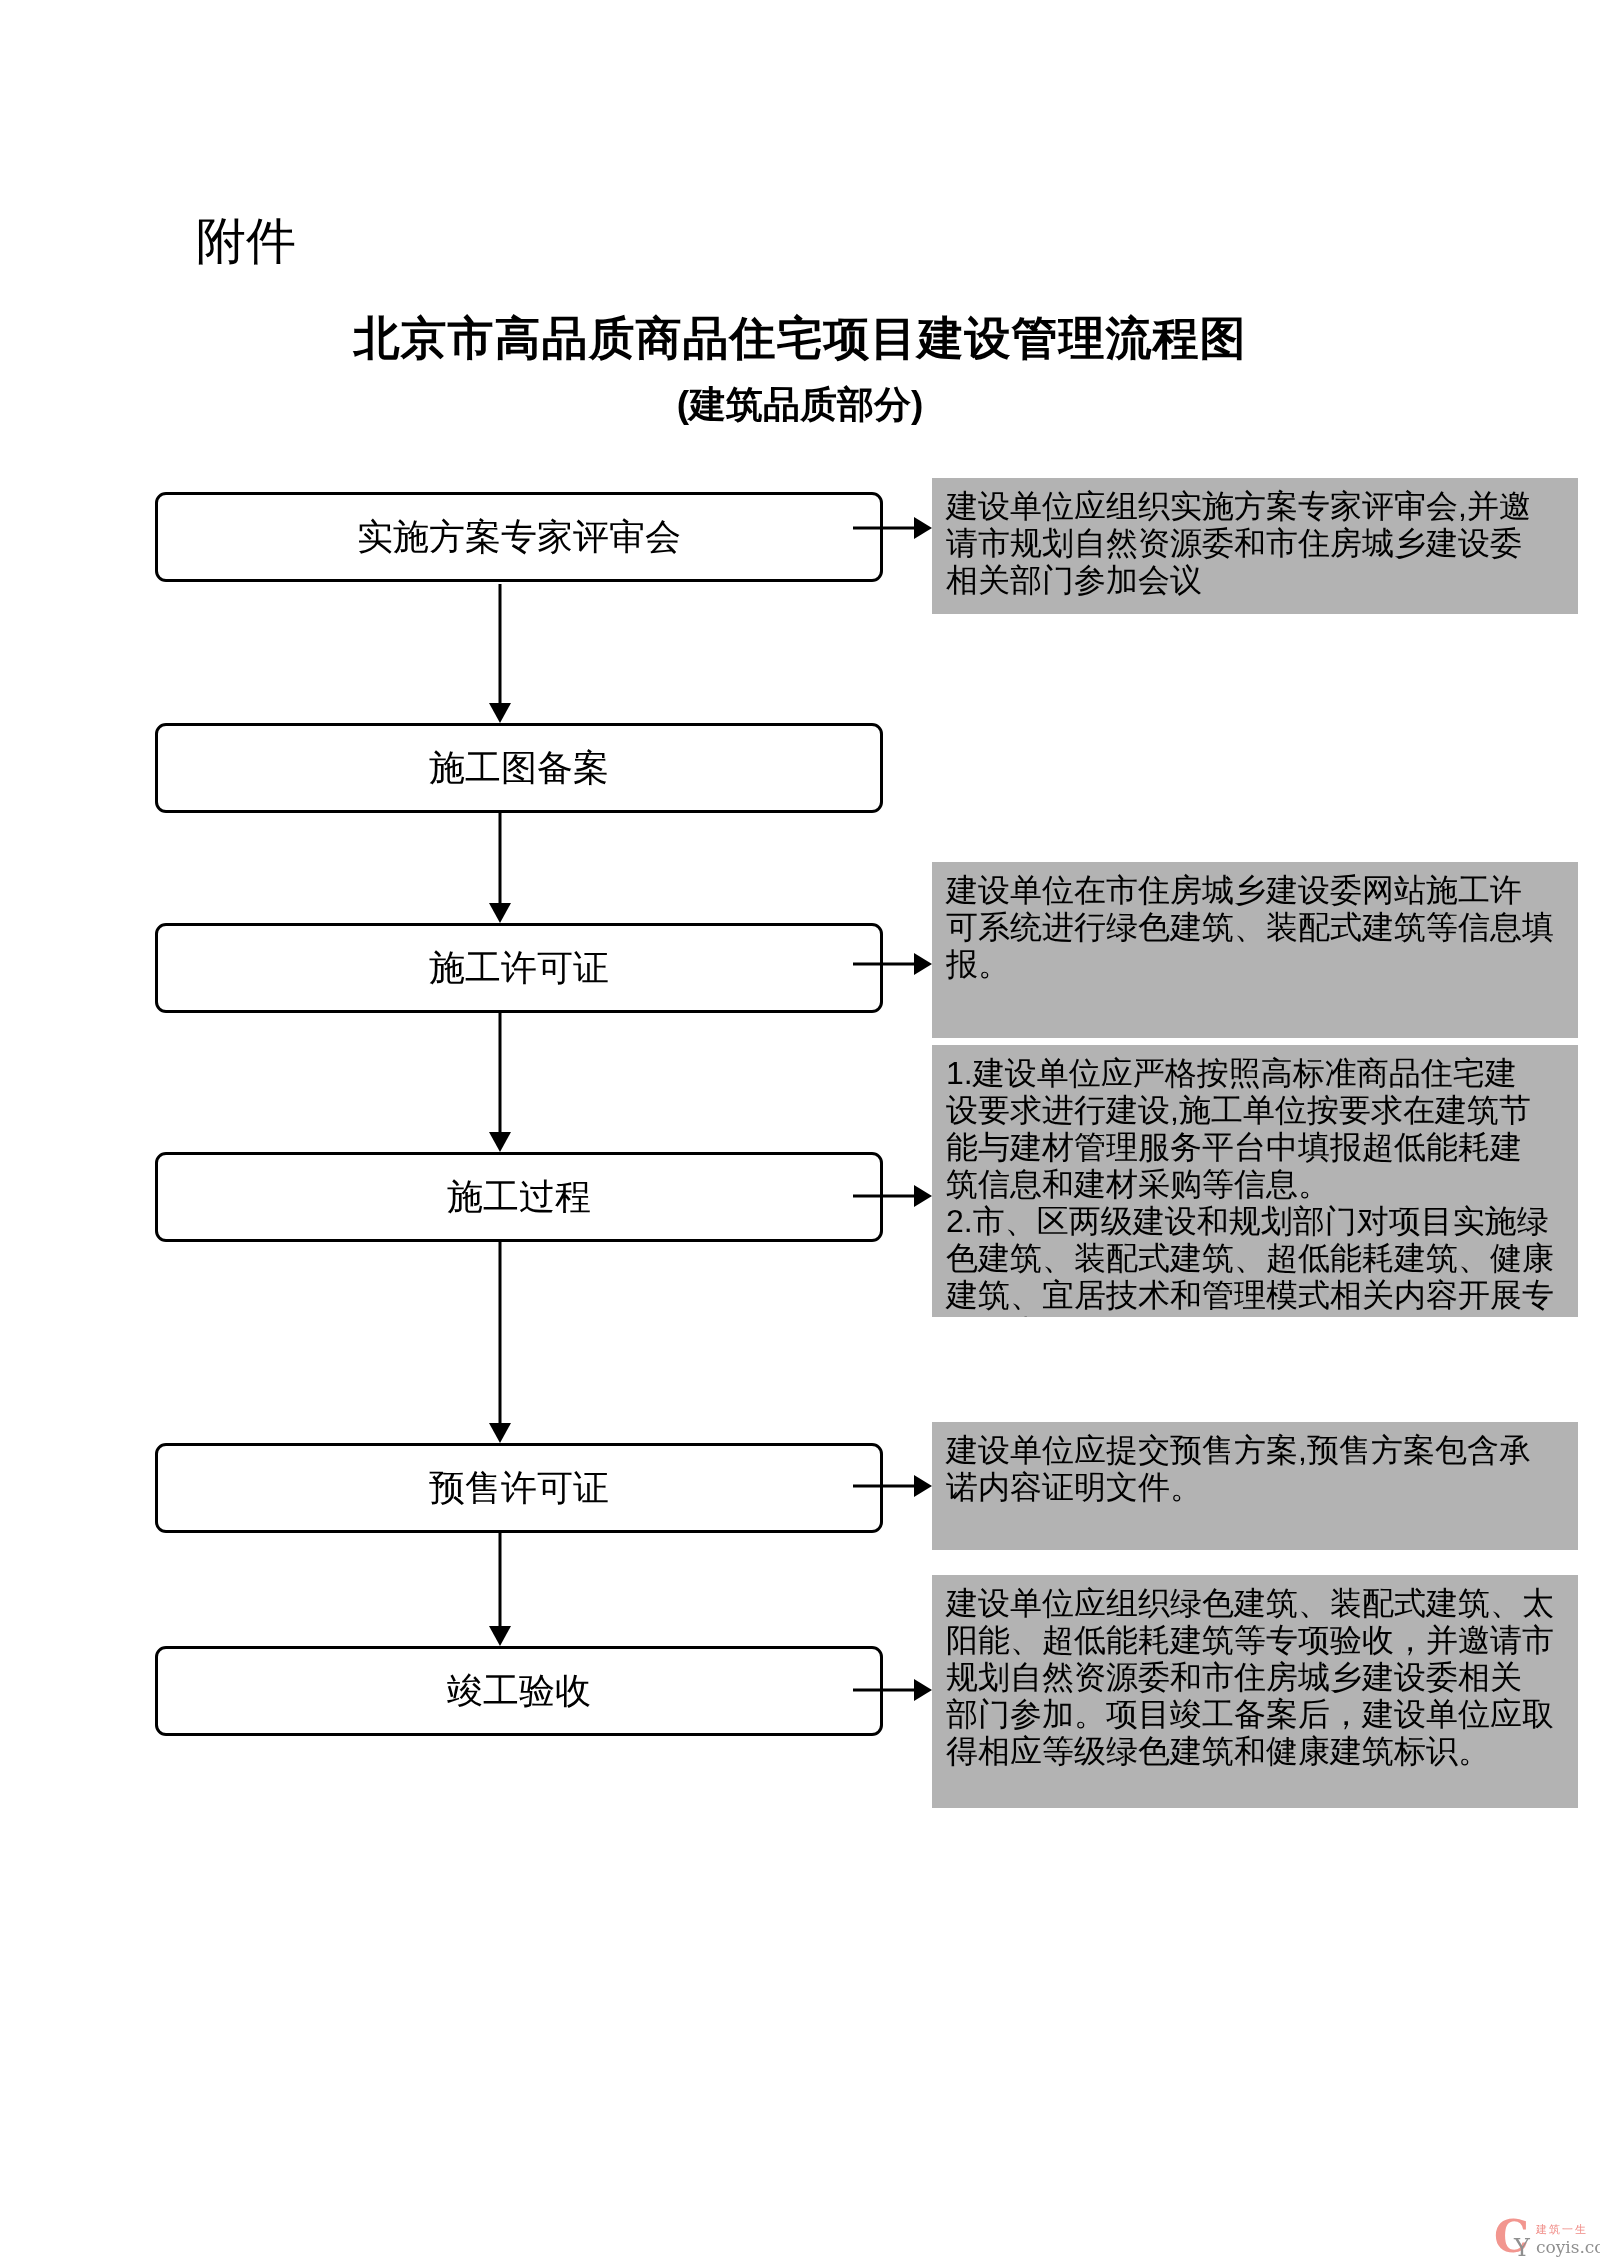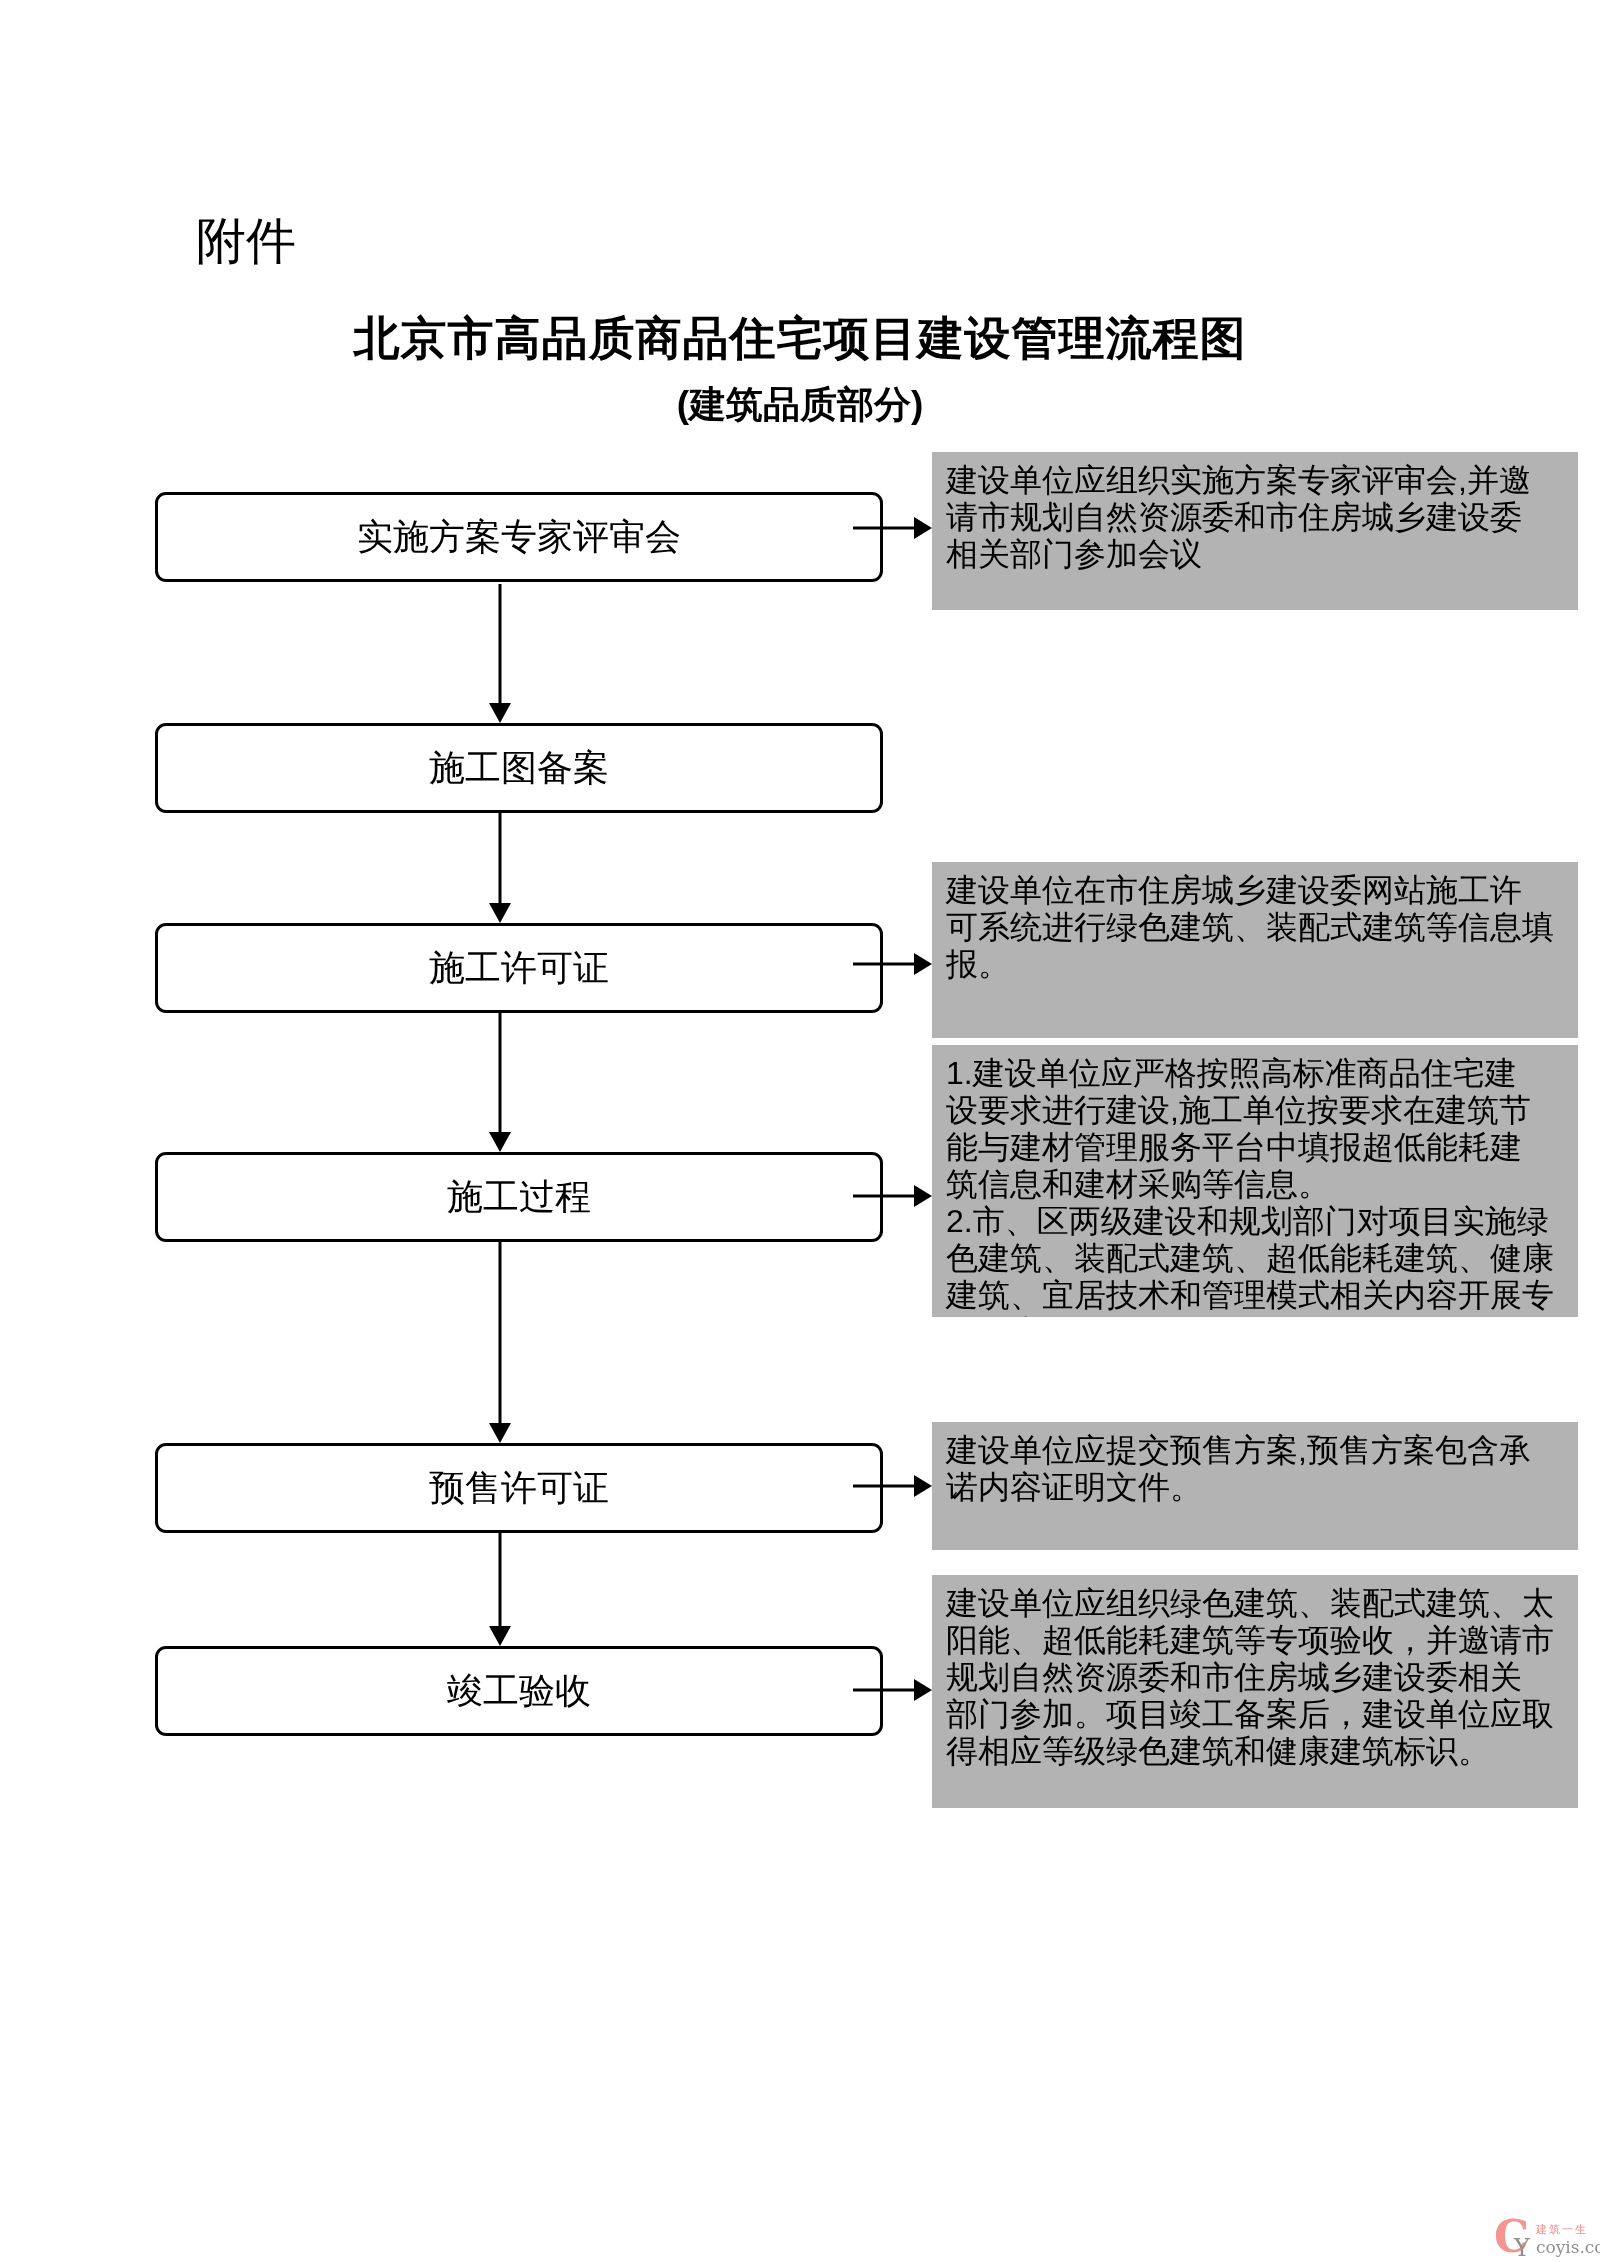--- a/index.html
+++ b/index.html
@@ -125,21 +125,21 @@
   </div>
   <div class="h-arrow" style="top:1475px">
     <div class="h-line"></div>
     <div class="h-head"></div>
   </div>
   <div class="h-arrow" style="top:1679px">
     <div class="h-line"></div>
     <div class="h-head"></div>
   </div>
 
-  <div class="note" style="top:452px;height:158px">
+  <div class="note" style="top:478px;height:136px">
     <div class="note-text">建设单位应组织实施方案专家评审会,并邀
 请市规划自然资源委和市住房城乡建设委
 相关部门参加会议</div>
   </div>
   <div class="note" style="top:862px;height:176px">
     <div class="note-text">建设单位在市住房城乡建设委网站施工许
 可系统进行绿色建筑、装配式建筑等信息填
 报。</div>
   </div>
   <div class="note" style="top:1045px;height:272px">

